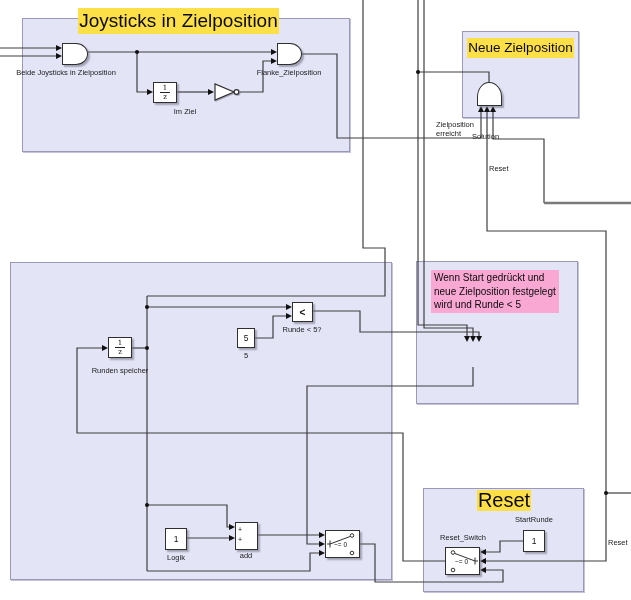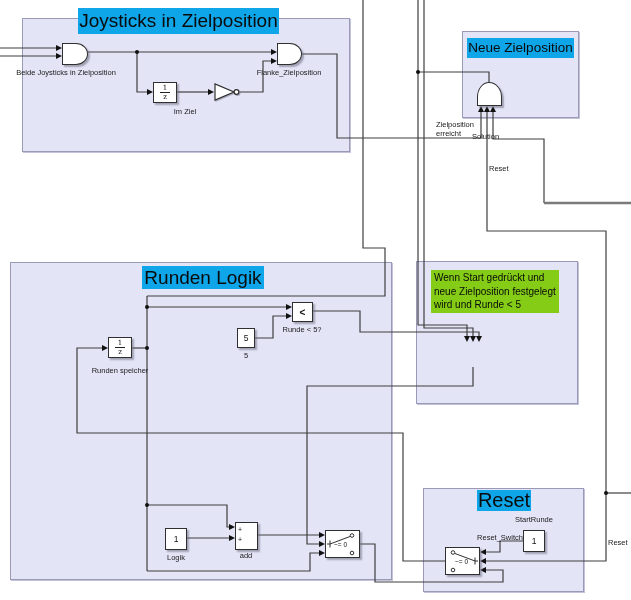--- a/index.html
+++ b/index.html
@@ -1,36 +1,36 @@
 <!DOCTYPE html>
 <html><head>
 <meta charset="utf-8">
 <style>
   html,body{margin:0;padding:0;background:#ffffff;}
   #canvas{position:relative;width:631px;height:600px;background:#ffffff;overflow:hidden;
           font-family:"Liberation Sans",sans-serif;color:#111;}
   .area{position:absolute;background:#e4e4f7;border:1px solid #9a9ab8;box-shadow:1px 1px 0 #c2c2d8;}
-  .title{position:absolute;background:#0ea5e9;color:#0a0a0a;text-align:center;white-space:nowrap;}
+  .title{position:absolute;background:#fde047;color:#0a0a0a;text-align:center;white-space:nowrap;}
   .lbl{position:absolute;font-size:7.5px;line-height:9px;color:#1a1a1a;transform:translateX(-50%);
        text-align:center;white-space:pre-line;}
   .lbl.left{transform:none;text-align:left;}
   .blk{position:absolute;background:#ffffff;border:1px solid #2f2f2f;
        box-shadow:2px 2px 1.5px rgba(110,110,130,.55);box-sizing:border-box;}
   .gate-r{border-radius:0 12px 12px 0 / 0 11px 11px 0;}
   .gate-u{border-radius:12px 13px 0 0 / 15px 15px 0 0;}
   .cblk{display:flex;align-items:center;justify-content:center;font-size:8.5px;}
   .udelay{display:flex;flex-direction:column;align-items:center;justify-content:center;
           font-family:"DejaVu Serif",serif;font-size:7px;line-height:8px;}
   .udelay .num{border-bottom:1px solid #222;padding:0 2.5px;}
   .rel{display:flex;align-items:center;justify-content:center;font-size:10px;font-weight:bold;}
   .addp{position:absolute;font-size:7px;line-height:7px;left:2px;}
   .swtext{position:absolute;font-size:6.5px;line-height:7px;color:#111;}
   svg.icon{position:absolute;left:0;top:0;}
   #wires{position:absolute;left:0;top:0;pointer-events:none;}
-  .ann{position:absolute;background:#84cc16;font-size:10px;line-height:13.5px;color:#0a0a0a;
+  .ann{position:absolute;background:#f9a8d4;font-size:10px;line-height:13.5px;color:#0a0a0a;
        white-space:pre-line;padding:1px 3px;}
 </style>
 </head>
 <body>
 
 <div id="canvas">
 
   <div class="area" style="left:22px;top:18px;width:326px;height:132px;"></div>
   <div class="area" style="left:462px;top:31px;width:115px;height:85px;"></div>
   <div class="area" style="left:10px;top:262px;width:380px;height:316px;"></div>
@@ -98,21 +98,20 @@
         <circle cx="418" cy="72" r="2"></circle>
       <circle cx="147" cy="307" r="2"></circle>
         <circle cx="147" cy="348" r="2"></circle>
         <circle cx="147" cy="505" r="2"></circle>
       <circle cx="606" cy="493" r="2"></circle>
     </g>
   </svg>
 
   <div class="title" style="left:78px;top:8px;width:201px;height:26px;font-size:19px;line-height:26px;">Joysticks in Zielposition</div>
   <div class="title" style="left:467px;top:38px;width:107px;height:20px;font-size:13.5px;line-height:20px;">Neue Zielposition</div>
-  <div class="title" style="left:142px;top:266px;width:122px;height:23px;font-size:19px;line-height:23px;">Runden Logik</div>
   <div class="title" style="left:477px;top:490px;width:54px;height:21px;font-size:20px;line-height:21px;">Reset</div>
 
   <div class="ann" style="left:431px;top:270px;width:122px;">Wenn Start gedrückt und
 neue Zielposition festgelegt
 wird und Runde &lt; 5</div>
 
   <div class="blk gate-r" style="left:62px;top:43px;width:26px;height:22px;"></div>
   <div class="blk udelay" style="left:153px;top:82px;width:24px;height:21px;">
     <span class="num">1</span>
     <span>z</span>
@@ -170,17 +169,17 @@
   <div class="lbl" style="left:289px;top:68px;width:90px;">Flanke_Zielposition</div>
   <div class="lbl left" style="left:436px;top:120px;">Zielposition
 erreicht</div>
   <div class="lbl left" style="left:472px;top:124px;margin-top:8px;">Solution</div>
   <div class="lbl left" style="left:489px;top:164px;">Reset</div>
   <div class="lbl" style="left:120px;top:366px;width:70px;">Runden speicher</div>
   <div class="lbl" style="left:302px;top:325px;width:50px;">Runde &lt; 5?</div>
   <div class="lbl" style="left:246px;top:351px;">5</div>
   <div class="lbl" style="left:176px;top:553px;">Logik</div>
   <div class="lbl" style="left:246px;top:551px;">add</div>
-  <div class="lbl" style="left:463px;top:533px;width:60px;margin-left:37px;">Reset_Switch</div>
+  <div class="lbl" style="left:463px;top:533px;width:60px;">Reset_Switch</div>
   <div class="lbl" style="left:534px;top:515px;width:50px;">StartRunde</div>
   <div class="lbl left" style="left:608px;top:538px;">Reset</div>
 
 </div>
 
 </body></html>

